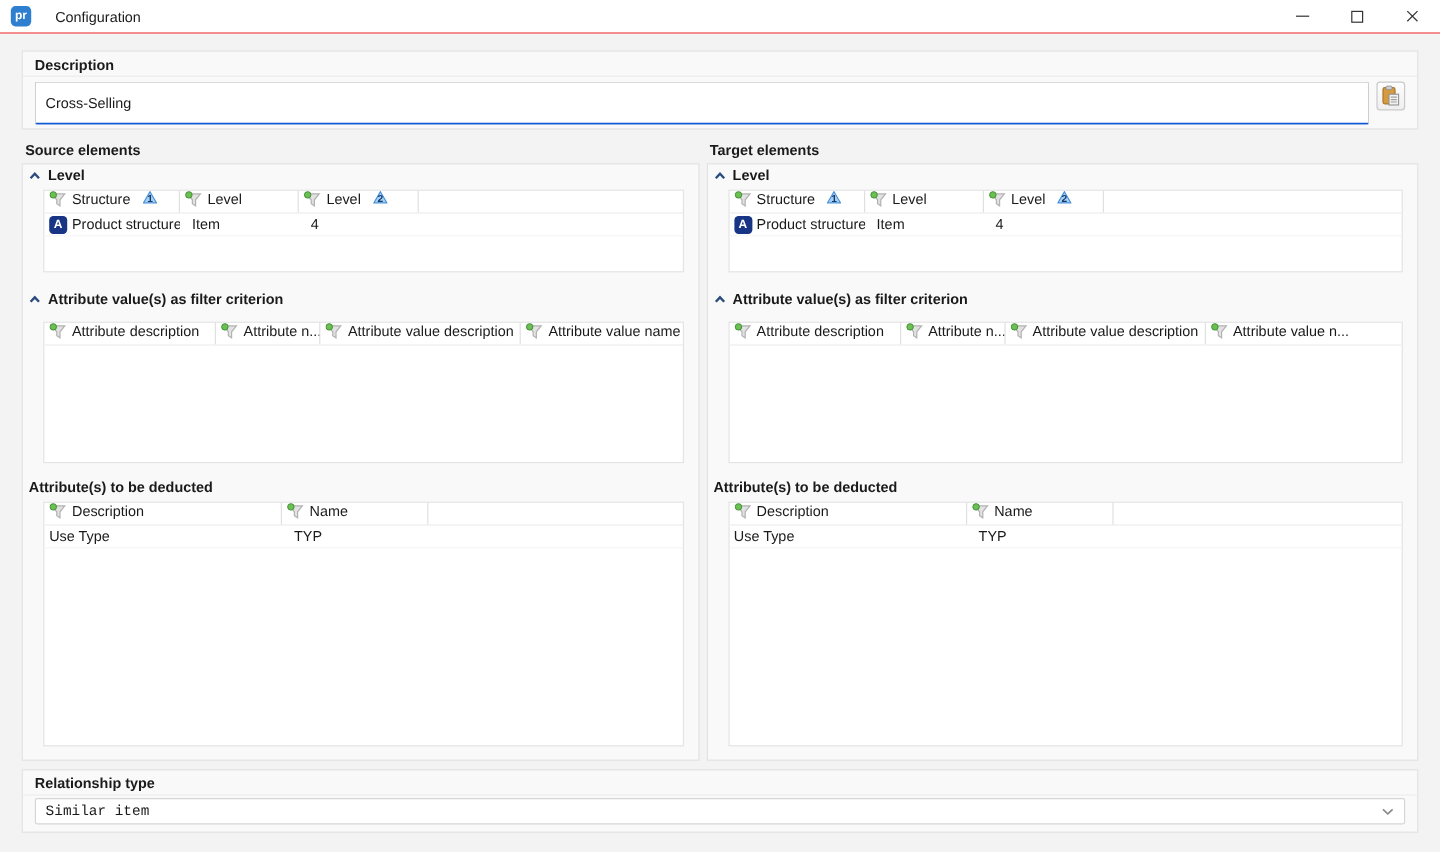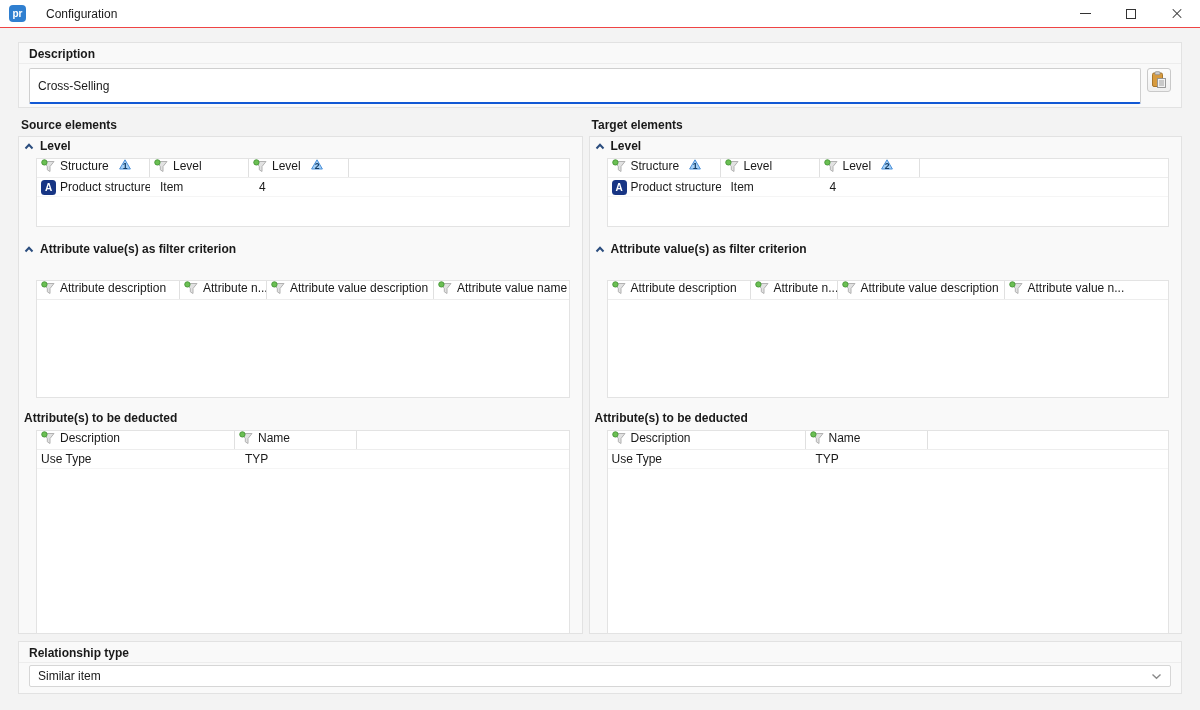--- a/index.html
+++ b/index.html
@@ -27,37 +27,37 @@
   .cols { display:flex; gap:6px; margin:8px 18px 0; }
   .col-source { width:565px; }
   .col-target { width:594px; }
   .col-label { font-weight:bold; padding:2px 0 3px 3px; height:20px; }
   .panel { background:#f9f9f9; border:1px solid #e2e2e2; height:498px; padding-top:0; }
   .sec { display:flex; align-items:center; gap:6px; height:18px; padding-left:5px; font-weight:bold; }
   .sec-attr { margin-top:13px; }
   .sec-ded { margin-top:11px; }
   .tbox { background:#fff; border:1px solid #e3e3e3; margin:0 12px 0 17px; }
   .level-tbox { height:69px; margin-top:3px; }
-  .attr-tbox { height:118px; margin-top:22px; }
+  .attr-tbox { height:118px; margin-top:10px; }
   .ded-tbox { height:204px; margin-top:3px; }
   .thead { display:flex; height:19px; border-bottom:1px solid #ededed; }
   .th { display:flex; padding-left:4px; gap:4px; border-right:1px solid #e0e0e0; overflow:hidden; white-space:nowrap; }
   .th.last { border-right:none; flex:1; }
   .trow { display:flex; height:19px; align-items:center; border-bottom:1px solid #f5f5f5; }
   .td { padding-left:10px; overflow:hidden; white-space:nowrap; }
   .td.first { padding-left:4px; display:flex; align-items:center; gap:4px; }
   .aicon { width:15px; height:15px; border-radius:3.5px; background:#173584; color:#fff; font-size:10px; font-weight:bold; display:flex; align-items:center; justify-content:center; flex:none; }
   .sortbadge { margin-left:6px; flex:none; display:flex; }
   .funnel { flex:none; display:flex; }
   .chev { flex:none; display:flex; }
   .w113{width:113px;} .w99{width:99px;} .w100{width:100px;}
   .w143{width:143px;} .w87{width:87px;} .w167{width:167px;}
   .w198{width:198px;} .w122{width:122px;}
 
-  .rel-row { padding:2px 10px 6px; }
+  .rel-row { padding:2px 10px 6px;font-family:Liberation Mono, monospace; }
   .select { height:22px; border:1px solid #d6d6d6; border-radius:2px; background:#fff; display:flex; align-items:center; padding:0 8px; }
   .select .chev-down { margin-left:auto; display:flex; }
 </style>
 </head>
 <body>
 
 <svg width="0" height="0" style="position:absolute">
   <defs>
     <g id="funnel-g">
       <path d="M2 2.5 L13 2.5 L9 7.5 L9 12.5 L6.3 10.8 L6.3 7.5 Z" fill="#e2e2e2" stroke="#b2b2b2" stroke-width="1"></path>

